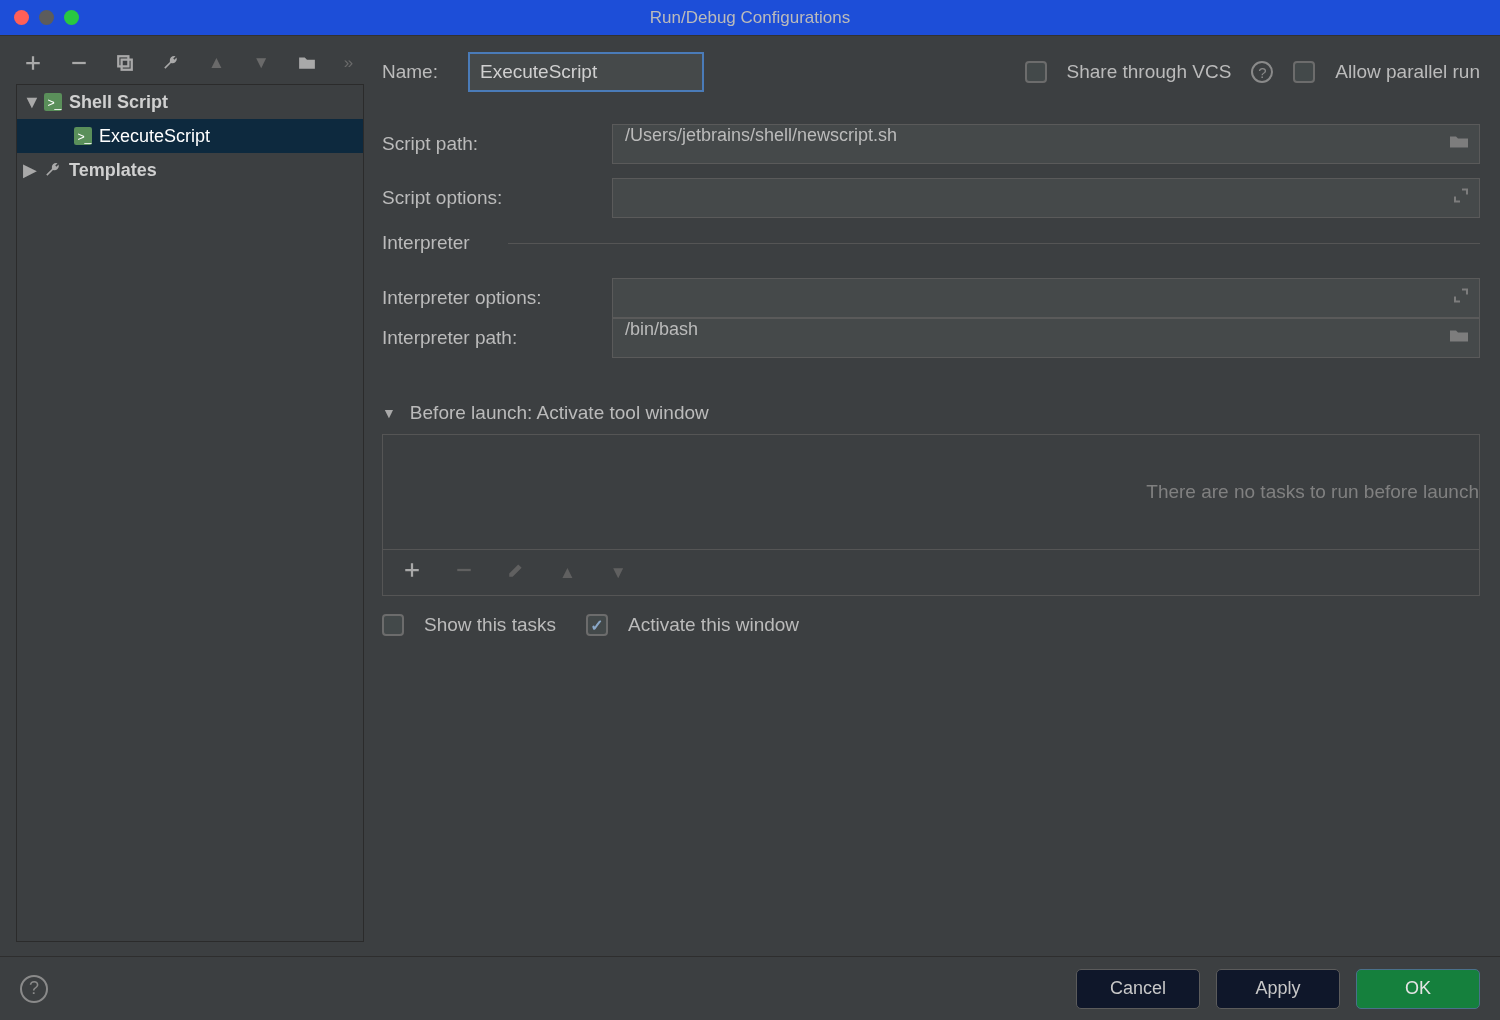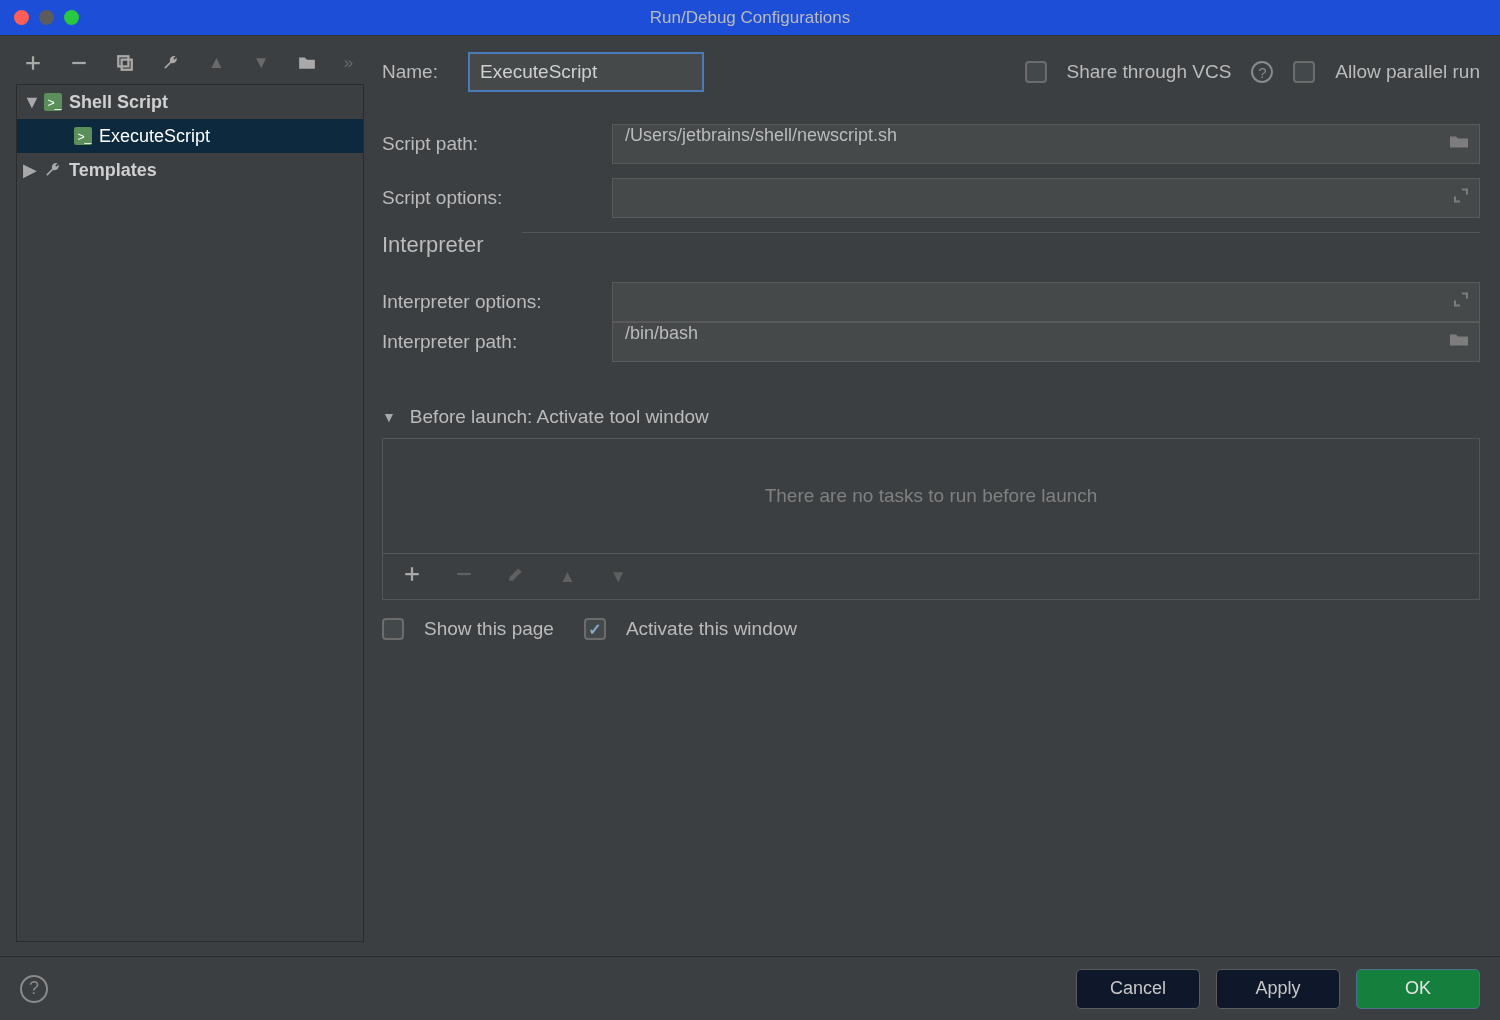--- a/index.html
+++ b/index.html
@@ -123,30 +123,30 @@
     padding: 0 12px;
     color: #bbbbbb;
     font-size: 18px;
     position: relative;
   }
   .text-field .trailing-icon {
     position:absolute; right:10px; top:50%; transform:translateY(-50%);
     color:#7d7d7d;
   }
   .section-header {
-    display:flex; color:#bbbbbb; font-size:22px;
+    display:flex; align-items:center; color:#bbbbbb; font-size:19px;
     margin: 0 0 24px 0;
     gap: 20px;
   }
   .section-header .line { flex:1; height:1px; background:#555; margin-left:18px;}
   .before-launch { margin-top: 30px; }
   .before-launch .bl-header { display:flex; align-items:center; gap:14px; margin-bottom:10px;}
   .before-launch .bl-header .tri { color:#a9a9a9; font-size:14px;}
   .bl-box {
-    border:1px solid #555; height:116px; display:flex; align-items:center; justify-content:center;
+    border:1px solid #555; height:116px; display:flex; align-items:center; justify-content:flex-end;
     color:#808080; font-size:19px; background:#3c3f41;
   }
   .bl-toolbar {
     border:1px solid #555; border-top:none; height:46px;
     display:flex; align-items:center; gap:34px; padding-left:20px; color:#a9a9a9;
   }
   .bl-toolbar .disabled{ color:#606060; }
   .bl-checks { display:flex; gap:30px; margin-top:18px; align-items:center;}
   
   .footer {
@@ -339,21 +339,21 @@
           <svg class="svg-icon" viewBox="0 0 16 16">
               <path d="M2 11l8-8 3 3-8 8H2z" fill="currentColor"></path>
             </svg>
         </span>
         <span class="disabled">▲</span>
         <span class="disabled">▼</span>
       </div>
       <div class="bl-checks">
         <div class="check-group">
           <div class="checkbox"></div>
-          <span style="font-size:19px;">Show this page</span>
+          <span style="font-size:19px;">Show this tasks</span>
         </div>
         <div class="check-group">
           <div class="checkbox checked"></div>
           <span style="font-size:19px;">Activate this window</span>
         </div>
       </div>
     </div>
 
   </div>
 </div>

